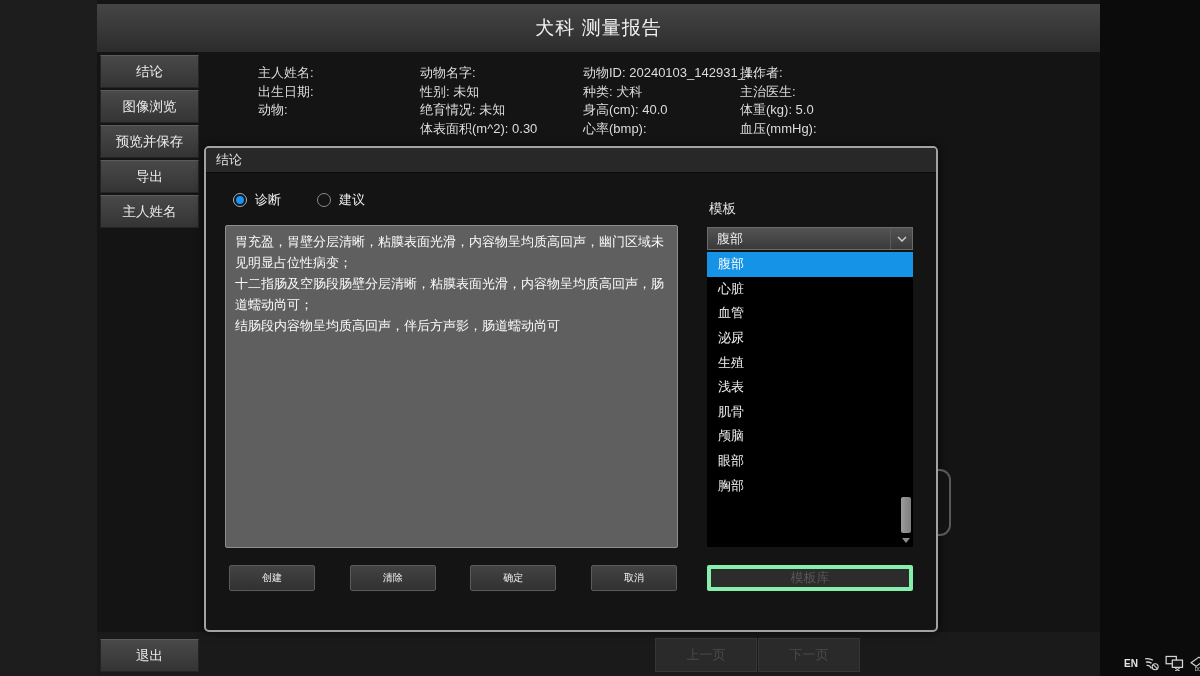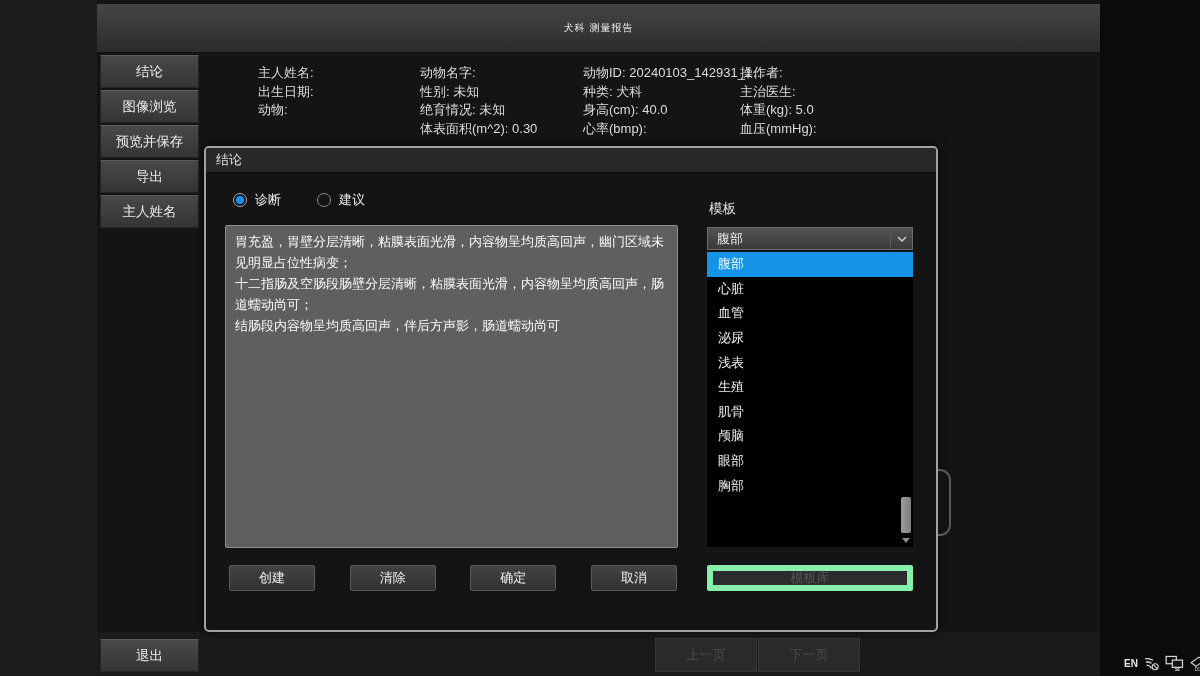--- a/index.html
+++ b/index.html
@@ -9,21 +9,21 @@
 
   
   .left-strip  { left:0; top:0; width:97px; height:676px; background:#1d1d1d; }
   .right-strip { left:1100px; top:0; width:100px; height:676px; background:#0b0b0b; }
   .footer-band { left:97px; top:632px; width:1003px; height:44px; background:#1a1a1a; }
 
   
   .top-bar { left:97px; top:4px; width:1003px; height:48px;
     background:linear-gradient(#454545,#2c2c2c);
     display:flex; align-items:center; justify-content:center; }
-  .top-bar .title { color:#f2f2f2; font-size:10px; letter-spacing:1px; }
+  .top-bar .title { color:#f2f2f2; font-size:19px; letter-spacing:1px; }
 
   
   .side-btn { left:100px; width:99px; height:33px;
     background:linear-gradient(#494949,#343434);
     border:1px solid #242424; border-top-color:#5c5c5c;
     color:#ececec; font-size:13.5px; display:flex; align-items:center; justify-content:center;
     cursor:pointer; }
   .exit-btn { top:639px; }
 
   
@@ -47,42 +47,42 @@
 
   .diag-text { position:absolute; left:19px; top:77px; width:453px; height:323px;
     background:#5f5f5f; border:1px solid #8d8d8d; border-radius:2px;
     color:#fbfbfb; font-size:13px; line-height:21px; padding:5px 9px;
     font-family:"Liberation Sans","DejaVu Sans",sans-serif; resize:none; outline:none; }
 
   .btn-row { position:absolute; left:23px; top:417px; width:448px;
     display:flex; justify-content:space-between; }
   .dlg-btn { width:86px; height:26px; background:linear-gradient(#434343,#313131);
     border:1px solid #5a5a5a; box-shadow:0 0 0 1px #151515; border-radius:2px;
-    color:#f0f0f0; font-size:13px; display:flex; align-items:center; justify-content:center;
+    color:#f0f0f0; font-size:10px; display:flex; align-items:center; justify-content:center;
     cursor:pointer; }
 
   
   .tpl-label { position:absolute; left:503px; top:52px; color:#e8e8e8; font-size:13.5px; }
   .tpl-select { position:absolute; left:501px; top:79px; width:206px; height:23px;
     background:linear-gradient(#535353,#3a3a3a); border:1px solid #6b6b6b;
     display:flex; align-items:center; cursor:pointer; }
   .tpl-select .value { flex:1; color:#f2f2f2; font-size:13px; padding-left:9px; }
   .tpl-select .chev { width:22px; height:100%; display:flex; align-items:center; justify-content:center;
     border-left:1px solid #5a5a5a; }
   .tpl-list { position:absolute; left:501px; top:104px; width:206px; height:295px;
     background:#000; overflow:hidden; }
   .tpl-opt { height:24.6px; display:flex; align-items:center; padding-left:11px;
     color:#f0f0f0; font-size:13px; cursor:pointer; }
   .tpl-opt.selected { background:#1593e6; color:#fff; }
   .tpl-scroll-thumb { position:absolute; right:2px; top:245px; width:10px; height:36px;
     background:linear-gradient(90deg,#9c9c9c,#7e7e7e); border-radius:2px; cursor:pointer; }
   .tpl-scroll-arrow { position:absolute; right:2px; top:284px; width:10px; height:9px;
     display:flex; align-items:center; justify-content:center; cursor:pointer; }
   .tpl-lib-btn { position:absolute; left:501px; top:417px; width:206px; height:26px;
-    background:#2c2c2c; border:6px solid #86efac; border-radius:2px;
+    background:#2c2c2c; border:4px solid #86efac; border-radius:2px;
     color:#585858; font-size:13px; display:flex; align-items:center; justify-content:center; }
 
   
   .dialog-handle { left:938px; top:469px; width:13px; height:67px;
     border:2px solid #585858; border-left:none; border-radius:0 11px 11px 0;
     background:#121212; cursor:pointer; }
 
   
   .nav-btn { top:638px; width:102px; height:34px; background:#2a2a2a;
     border:1px solid #363636; color:#4a4a4a; font-size:13px;
@@ -202,24 +202,24 @@
     <div class="tpl-opt">
         <span>心脏</span>
       </div>
     <div class="tpl-opt">
         <span>血管</span>
       </div>
     <div class="tpl-opt">
         <span>泌尿</span>
       </div>
     <div class="tpl-opt">
+        <span>生殖</span>
+      </div>
+    <div class="tpl-opt">
         <span>浅表</span>
-      </div>
-    <div class="tpl-opt">
-        <span>生殖</span>
       </div>
     <div class="tpl-opt">
         <span>肌骨</span>
       </div>
     <div class="tpl-opt">
         <span>颅脑</span>
       </div>
     <div class="tpl-opt">
         <span>眼部</span>
       </div>

